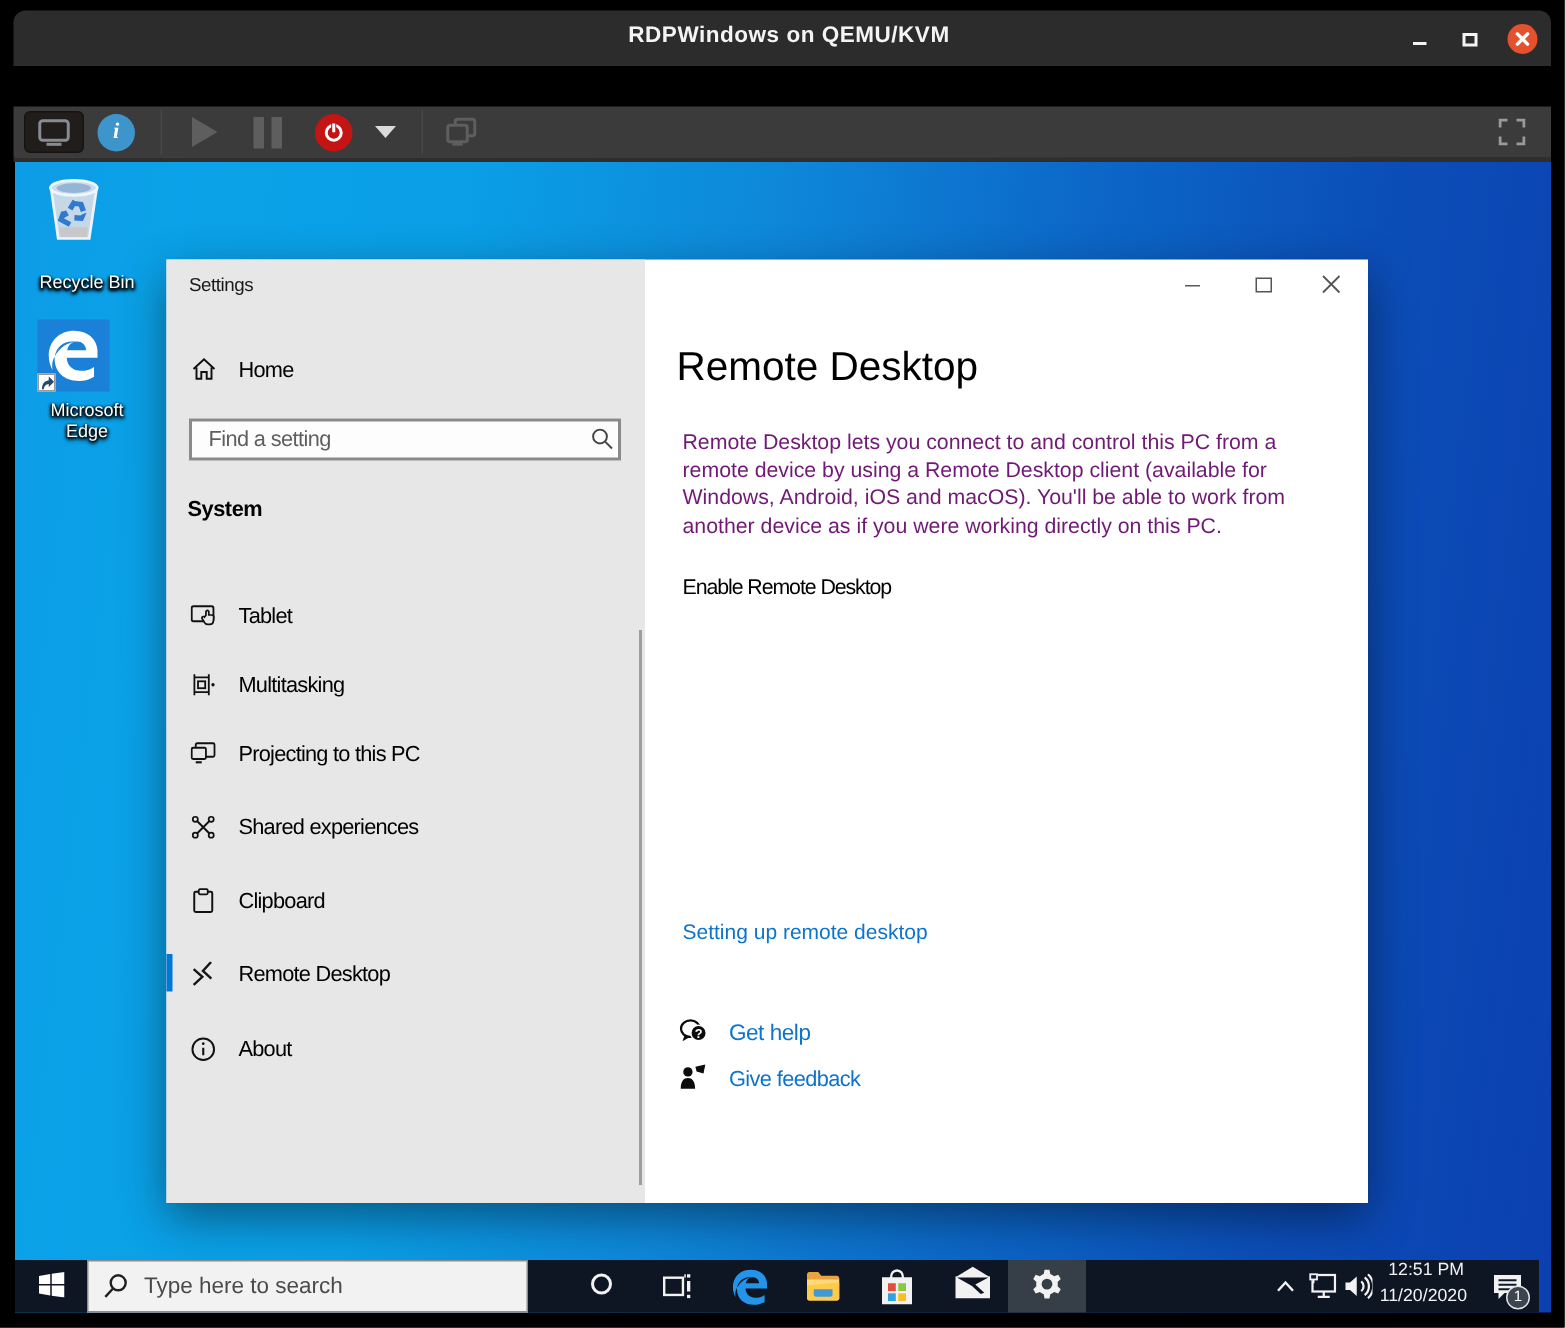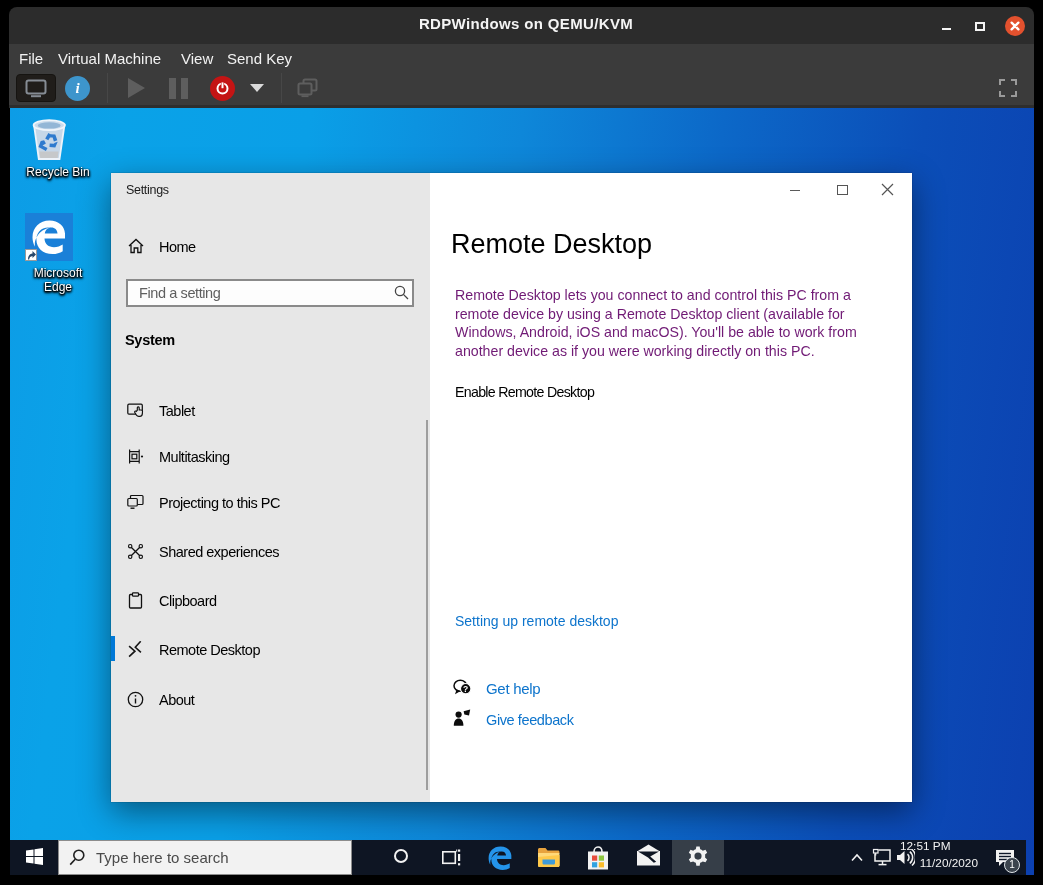--- a/index.html
+++ b/index.html
@@ -41,26 +41,20 @@
 <body>
 <div id="stage">
   <div class="abs" id="titlebar"></div>
   <div class="abs" id="titletext">RDPWindows on QEMU/KVM</div>
   <div class="abs" style="left:942px;top:28px;width:9px;height:2.2px;background:#f4f4f4"></div>
   <div class="abs" style="left:975px;top:22px;width:10px;height:9px;border:2.2px solid #f4f4f4"></div>
   <div class="abs" style="left:1005px;top:16px;width:20px;height:20px;border-radius:50%;background:#e3512e"></div>
   <svg class="abs" style="left:1010px;top:21px" width="10" height="10" viewBox="0 0 10 10">
     <path d="M1.6 1.6 L8.4 8.4 M8.4 1.6 L1.6 8.4" stroke="#fff" stroke-width="2.3" stroke-linecap="round"></path>
   </svg>
-  <div class="abs" id="menubar">
-    <span class="menuitem" style="left:10px">File</span>
-    <span class="menuitem" style="left:49px">Virtual Machine</span>
-    <span class="menuitem" style="left:172px">View</span>
-    <span class="menuitem" style="left:218px">Send Key</span>
-  </div>
   <div class="abs" id="toolbar">
 
     <div class="abs" style="left:7px;top:3px;width:40px;height:28px;background:#201d1a;border:1px solid #161411;border-radius:4px"></div>
     <svg class="abs" style="left:16px;top:8px" width="22" height="19" viewBox="0 0 22 19">
       <rect x="1.5" y="1.5" width="19" height="13" rx="2" fill="none" stroke="#868c94" stroke-width="2"></rect>
       <rect x="6" y="16.2" width="10" height="2" fill="#868c94"></rect>
     </svg>
 
     <div class="abs" style="left:56px;top:5px;width:25px;height:25px;border-radius:50%;background:#3d95cc"></div>
     <div class="abs" style="left:56px;top:9px;width:25px;text-align:center;color:#fff;font-size:15px;font-weight:bold;font-family:'Liberation Serif',serif;font-style:italic">i</div>
@@ -102,21 +96,21 @@
       <path d="M5 8 L35.5 8 L30.5 42 L9.8 42 Z" fill="none" stroke="#edf3fa" stroke-width="1.8"></path>
       <ellipse cx="20.2" cy="8.2" rx="15.6" ry="5" fill="#ccdcec" stroke="#f0f5fb" stroke-width="1.8"></ellipse>
       <ellipse cx="20.2" cy="8.4" rx="11.5" ry="3.2" fill="#93b6d6"></ellipse>
       <g fill="#2e7ace">
         <path d="M16.2 21.5 l3.2 -5.4 l3.1 1.8 l-3.2 5.4 z"></path>
         <path d="M21.3 17.2 l5 0.4 l2 5.6 l-3.4 1.2 l-1.3 -3.8 l-2.6 -0.2 z"></path>
         <path d="M25.9 25.8 l2.8 -1 l-2.4 5.6 l-5.8 -0.4 l0.2 -3.6 l4 0.3 z"></path>
         <path d="M15.1 23.3 l1.8 3.2 l-3.4 2 l5 2.6 l-1.6 3 l-7.4 -4 l2.2 -6z"></path>
       </g>
     </svg>
-    <div class="icolabel" style="left:8px;top:60px;width:80px">Recycle Bin</div>
+    <div class="icolabel" style="left:8px;top:76px;width:80px">Recycle Bin</div>
 
     <div class="abs" style="left:15px;top:108px;width:48px;height:48px;background:#1a80d8"></div>
     <svg class="abs" style="left:21px;top:112px" width="37" height="40" viewBox="0 0 37 40">
       <path d="M18.5 3.5 C27.5 3.5 33.5 9 34 16.5 L34 21.5 L13.5 21.5 C13.7 27 17.6 30.2 23 30.2 C26.3 30.2 29.3 29.3 31.7 27.6 L31.7 34.2 C29 36.1 25.3 37 21.6 37 C11.8 37 5.4 30.9 5.4 22.2 C5.4 21.7 5.42 21.2 5.47 20.7 C4.4 22.5 3.8 24.6 3.8 26.9 C3.8 27.9 3.9 28.9 4.1 29.8 C2.4 27 1.5 23.7 1.5 20.2 C1.5 10.5 8.6 3.5 18.5 3.5 Z M13.8 16.5 L26.5 16.5 C26.2 12.9 23.9 10.6 20.3 10.6 C16.8 10.6 14.4 12.9 13.8 16.5 Z" fill="#fff"></path>
       <path d="M5.47 20.7 C6.6 14.5 11 10.6 17.2 10.6 C18.3 10.6 19.3 10.6 20.3 10.6 C14 11.2 8.3 14.8 5.47 20.7 Z" fill="#1a80d8"></path>
     </svg>
     <div class="abs" style="left:15px;top:144px;width:12px;height:12px;background:#fff;border:1px solid #9a9a9a"></div>
     <svg class="abs" style="left:16px;top:145px" width="11" height="11" viewBox="0 0 11 11">
       <path d="M2 9.5 C2 6 3.5 4 6.5 3.5 L6.5 1 L10 4.5 L6.5 8 L6.5 6 C4.5 6.3 3.2 7.5 3.2 9.5 Z" fill="#27476b"></path>
     </svg>
@@ -274,21 +268,21 @@
         <line x1="10.5" y1="13" x2="10.5" y2="16" stroke="#f2f2f2" stroke-width="1.5"></line>
         <line x1="6.5" y1="16.6" x2="14.5" y2="16.6" stroke="#f2f2f2" stroke-width="1.5"></line>
         <rect x="0.5" y="0.5" width="6" height="5" fill="#10192a"></rect>
         <rect x="1.5" y="1.5" width="4.5" height="3.5" fill="none" stroke="#f2f2f2" stroke-width="1.2"></rect>
         <line x1="3.7" y1="5" x2="3.7" y2="7.5" stroke="#f2f2f2" stroke-width="1.2"></line>
       </svg>
       <svg class="abs" style="left:886px;top:9px" width="19" height="17" viewBox="0 0 19 17">
         <path d="M1 6 L4 6 L8.5 2 L8.5 15 L4 11 L1 11 Z" fill="#f2f2f2"></path>
         <path d="M11.5 5.2 A4.3 4.3 0 0 1 11.5 11.8 M13.8 2.6 A7.6 7.6 0 0 1 13.8 14.4 M16 0.5 A10.8 10.8 0 0 1 16 16.5" fill="none" stroke="#f2f2f2" stroke-width="1.5"></path>
       </svg>
-      <div class="abs" style="left:890px;top:-1px;width:76px;text-align:left;color:#f2f2f2;font-size:11.8px">12:51 PM</div>
+      <div class="abs" style="left:890px;top:-1px;width:76px;text-align:right;color:#f2f2f2;font-size:11.8px">12:51 PM</div>
       <div class="abs" style="left:892px;top:16px;width:76px;text-align:right;color:#f2f2f2;font-size:11.8px">11/20/2020</div>
 
       <svg class="abs" style="left:985px;top:9px" width="20" height="18" viewBox="0 0 20 18">
         <path d="M1 1 L19 1 L19 13 L8 13 L4 17 L4 13 L1 13 Z" fill="#f2f2f2"></path>
         <line x1="4" y1="4.5" x2="16" y2="4.5" stroke="#10192a" stroke-width="1.4"></line>
         <line x1="4" y1="7.5" x2="16" y2="7.5" stroke="#10192a" stroke-width="1.4"></line>
         <line x1="4" y1="10.5" x2="12" y2="10.5" stroke="#10192a" stroke-width="1.4"></line>
       </svg>
       <div class="abs" style="left:994px;top:17px;width:16px;height:16px;border-radius:50%;background:#3c444e;border:1.5px solid #dfe4e8;color:#fff;font-size:10px;text-align:center;line-height:13px">1</div>
     </div>

